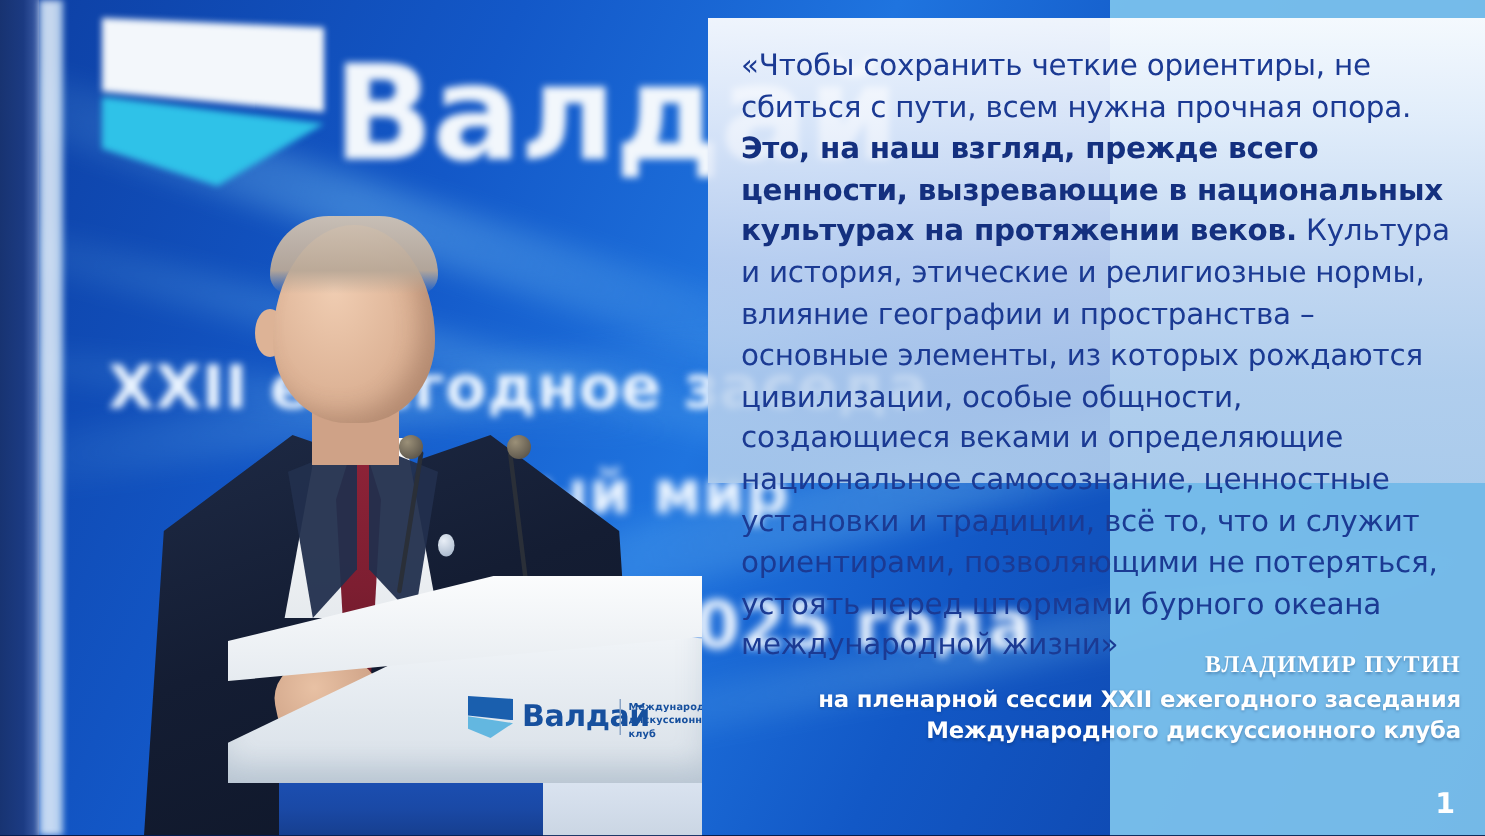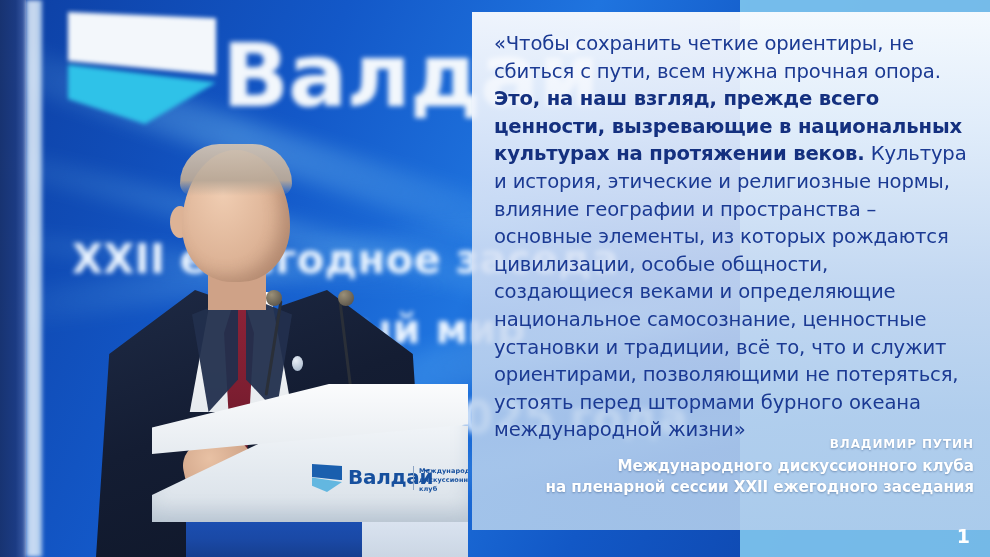--- a/index.html
+++ b/index.html
@@ -209,21 +209,21 @@
   }
 
   
   .right-panel {
     position:absolute; left:740px; top:0; width:250px; height:557px;
     background: rgba(126,196,238,.92);
   }
 
   
   .quote-card {
-    position:absolute; left:472px; top:12px; width:518px; height:518px;
+    position:absolute; left:472px; top:12px; width:518px; height:310px;
     background: linear-gradient(180deg,
         rgba(252,253,255,.94) 0%,
         rgba(236,242,252,.90) 22%,
         rgba(208,221,243,.86) 52%,
         rgba(186,209,238,.86) 78%,
         rgba(176,205,236,.90) 100%);
     box-sizing:border-box;
     padding: 18px 18px 10px 22px;
   }
   .quote-text {
@@ -241,23 +241,24 @@
     position:absolute; right:16px; top:432px; width:560px;
     text-align:right;
     color:#ffffff;
     font-weight:700;
     line-height:21px;
     font-size:15.2px;
     letter-spacing:-.1px;
     text-shadow: 0 1px 2px rgba(10,40,90,.35);
   }
   .attrib .name {
-    font-size:12px;
+    font-size:16px;
     letter-spacing:.9px;
     line-height:24px;
+    font-family:Liberation Serif, serif;
   }
 
   
   .page-num {
     position:absolute; right:20px; bottom:10px;
     color:#ffffff; font-size:19px; font-weight:700;
   }
 </style>
 </head>
 <body>
@@ -326,19 +327,19 @@
   </div>
 
   <div class="right-panel"></div>
 
   <div class="quote-card">
     <p class="quote-text"><span>«Чтобы сохранить четкие ориентиры, не сбиться с пути, всем нужна прочная опора. </span><b>Это, на наш взгляд, прежде всего ценности, вызревающие в национальных культурах на протяжении веков.</b><span> Культура и история, этические и религиозные нормы, влияние географии и пространства – основные элементы, из которых рождаются цивилизации, особые общности, создающиеся веками и определяющие национальное самосознание, ценностные установки и традиции, всё то, что и служит ориентирами, позволяющими не потеряться, устоять перед штормами бурного океана международной жизни»</span></p>
   </div>
 
   <div class="attrib">
     <div class="name">ВЛАДИМИР ПУТИН</div>
+    <div>на пленарной сессии XXII ежегодного заседания</div>
     <div>Международного дискуссионного клуба</div>
-    <div>на пленарной сессии XXII ежегодного заседания</div>
   </div>
 
   <div class="page-num">1</div>
 
 </div>
 
 </body></html>

